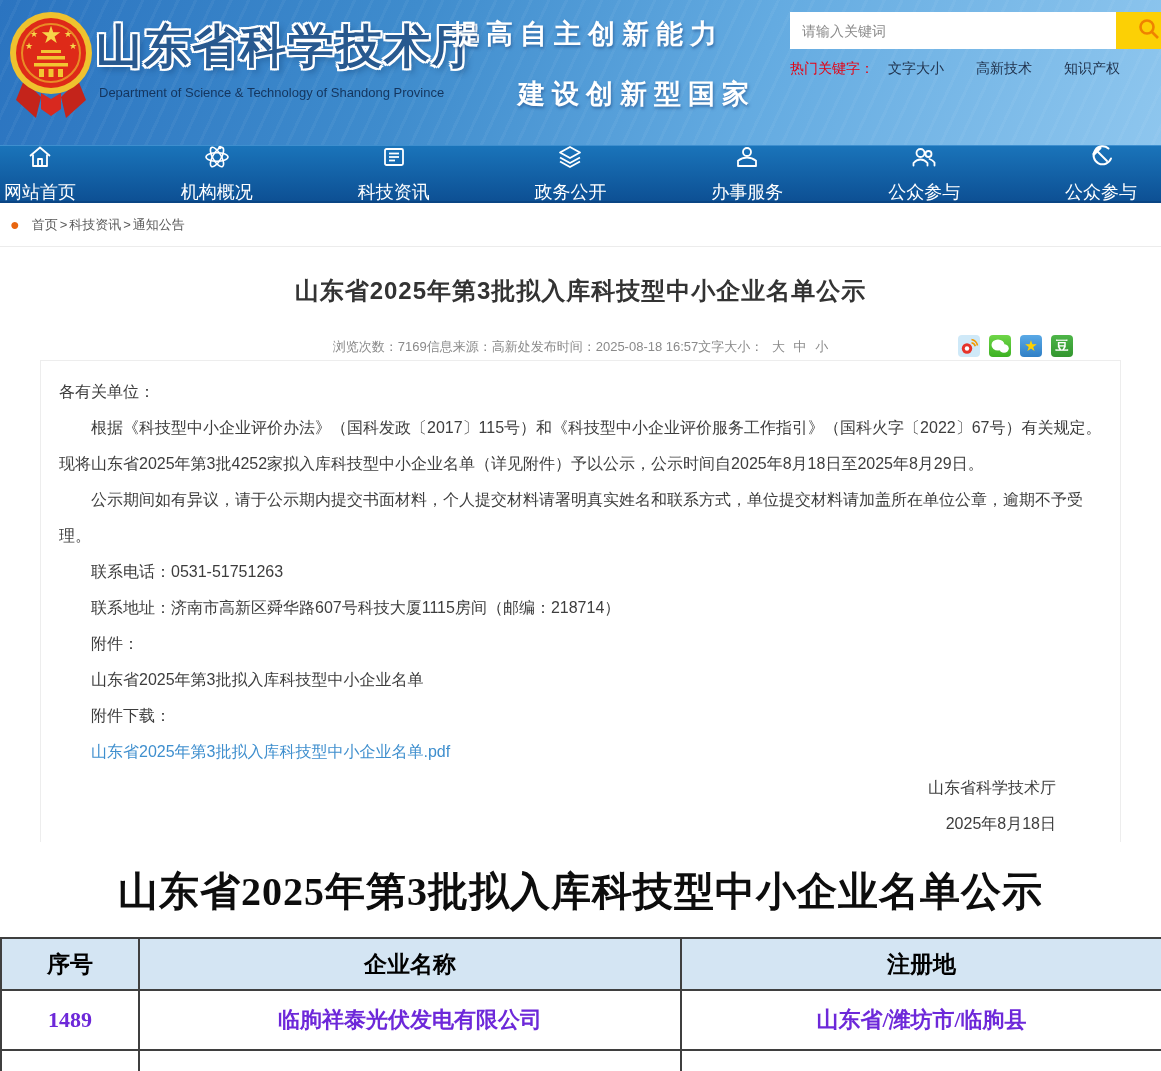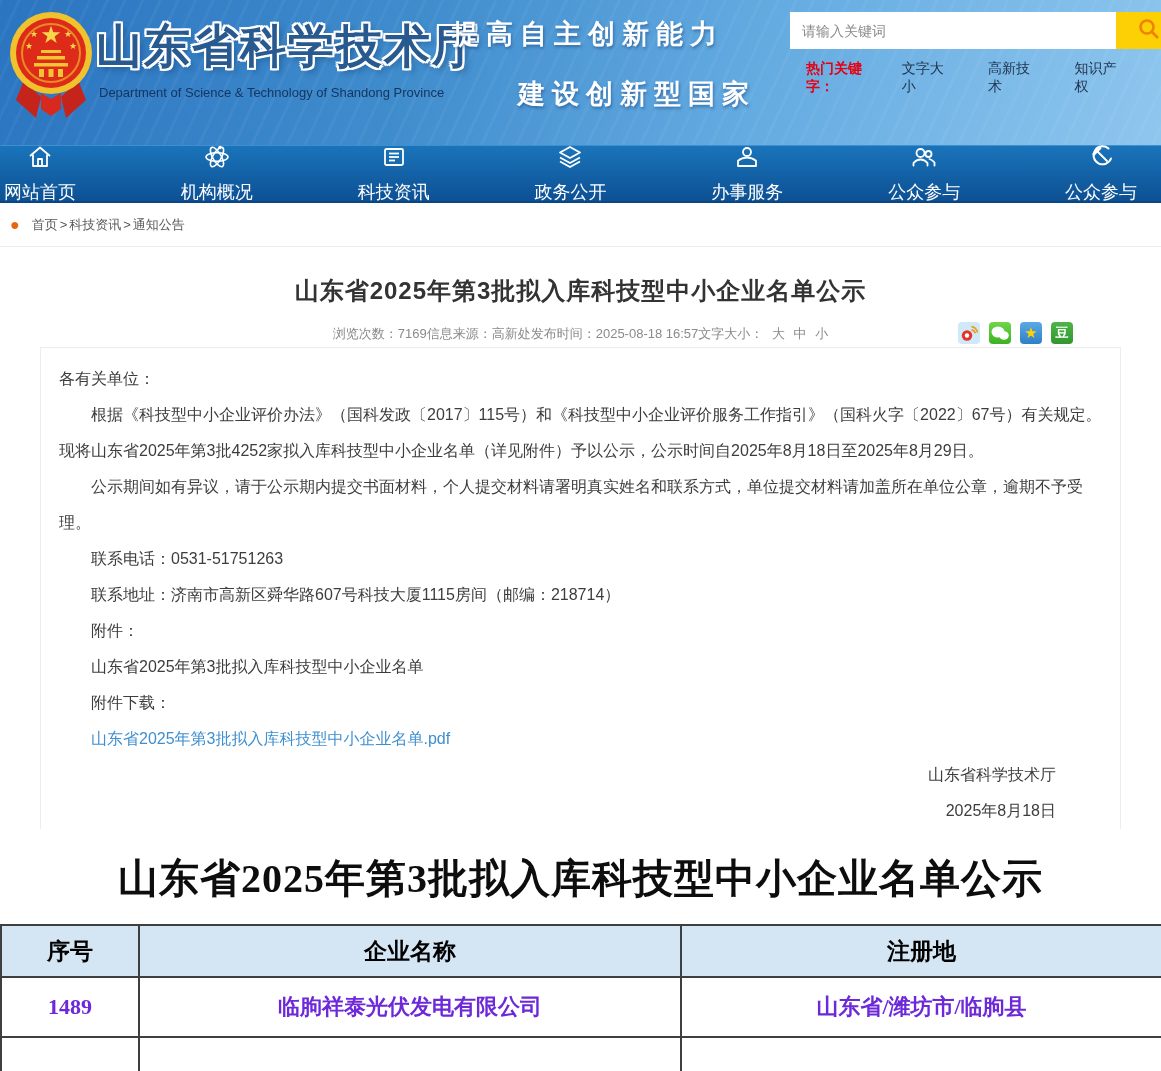--- a/index.html
+++ b/index.html
@@ -35,41 +35,41 @@
   }
   .slogan .line2 { padding-left:66px; margin-top:24px; }
   .search-box { position:absolute; left:790px; top:12px; z-index:3; width:392px; height:37px; display:flex; }
   .search-box input {
     flex:1; min-width:0; border:none; outline:none; padding:0 12px;
     font-size:14px; color:#555; background:#fff; font-family:"Liberation Sans",sans-serif;
   }
   .search-box input::placeholder { color:#8a8a8a; }
   .search-btn { width:66px; background:#fcd005; border:none; display:flex; align-items:center; justify-content:center; cursor:pointer; }
   .hot-row { position:absolute; left:790px; top:60px; z-index:3; display:flex; align-items:center; font-size:14px; }
-  .hot-label { color:#e60012; font-weight:bold; margin-right:14px;margin-left:16px; }
+  .hot-label { color:#e60012; font-weight:normal; margin-right:14px; }
   .hot-link { color:#21344f; margin-right:32px; cursor:pointer; text-decoration:none; }
   
   .nav {
     height:58px; background:linear-gradient(#1a74ba,#0d5094);
     border-top:1px solid #3e8fcf; border-bottom:2px solid #0a4584;
     display:flex; align-items:center; justify-content:space-between; padding:0 24px 0 4px;
   }
   .nav-item { display:flex; align-items:center; gap:10px; color:#fff; font-size:18px; cursor:pointer; white-space:nowrap;flex-direction:column; }
   .nav-item svg { display:block; }
   
   .breadcrumb {
     height:44px; border-bottom:1px solid #ececec; display:flex; align-items:center;
     padding-left:10px; font-size:13px; color:#5a5a5a;
   }
   .crumb-dot { color:#e8650f; font-size:16px; margin-right:12px; line-height:1; }
   .crumb-item { cursor:pointer; }
   .crumb-sep { margin:0 2px; }
   
   .article-title { margin-top:28px; text-align:center; font-size:24px; font-weight:bold; color:#333; letter-spacing:1px; }
-  .meta-row { position:relative; margin-top:14px; height:26px; display:flex; justify-content:center; align-items:center; font-size:13px; color:#8a8a8a; }
+  .meta-row { position:relative; margin-top:27px; height:26px; display:flex; justify-content:center; align-items:center; font-size:13px; color:#8a8a8a; }
   .meta-item { white-space:nowrap; }
   .size-opt { margin-left:5px; cursor:pointer; }
   .share { position:absolute; right:88px; top:1px; display:flex; gap:9px; }
   .icon-sq { width:22px; height:22px; border-radius:4px; display:flex; align-items:center; justify-content:center; cursor:pointer; overflow:hidden; }
   .sq-weibo { background:#cfe9f8; }
   .sq-wechat { background:linear-gradient(#6fd648,#3cb122); }
   .sq-qzone { background:linear-gradient(#5aa9e6,#2f7fc6); color:#ffd100; font-size:15px; }
   .sq-douban { background:linear-gradient(#4db548,#33962f); color:#fff; font-size:13px; font-weight:bold; }
   .article-box {
     margin:0 40px 0; border:1px solid #ededed; border-bottom:none;

